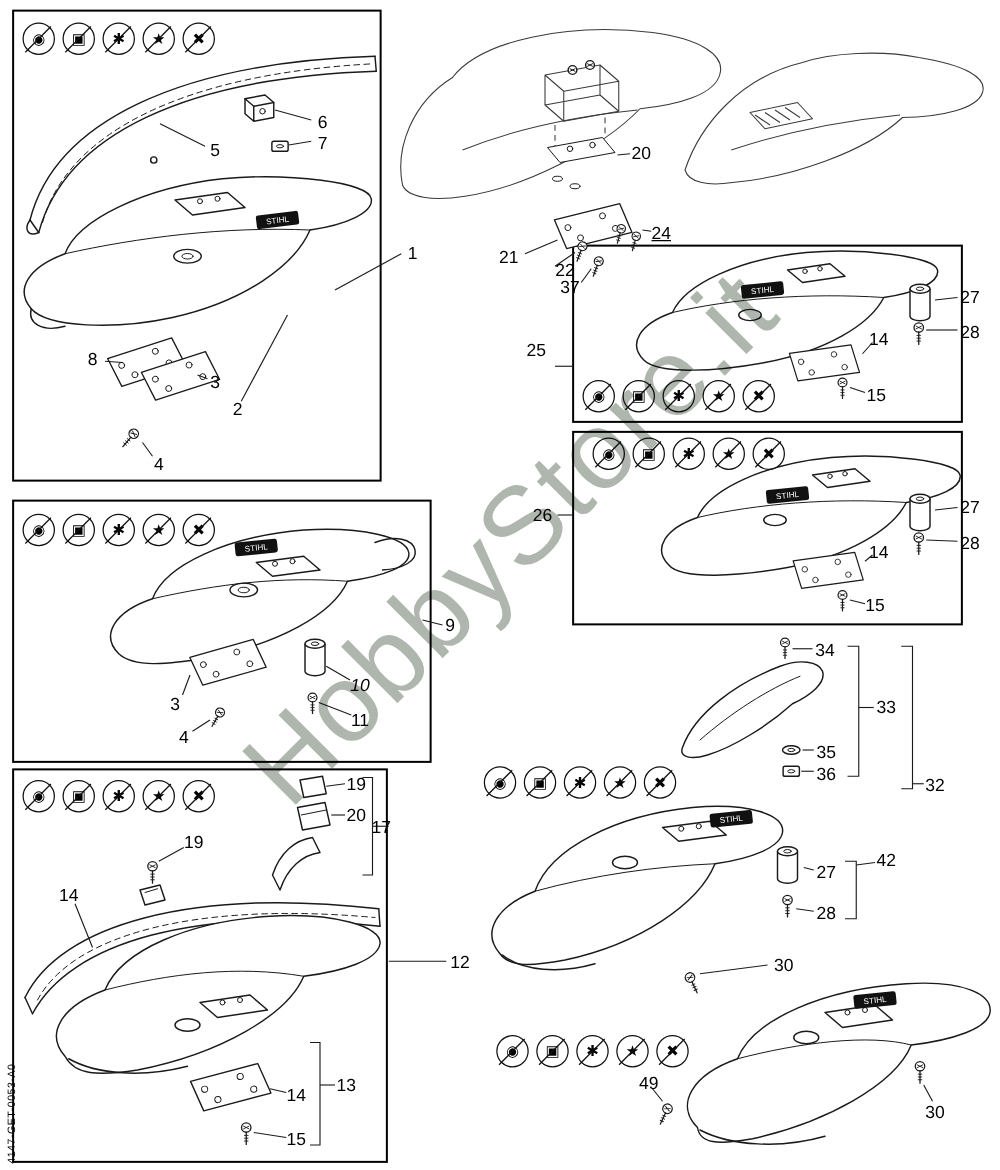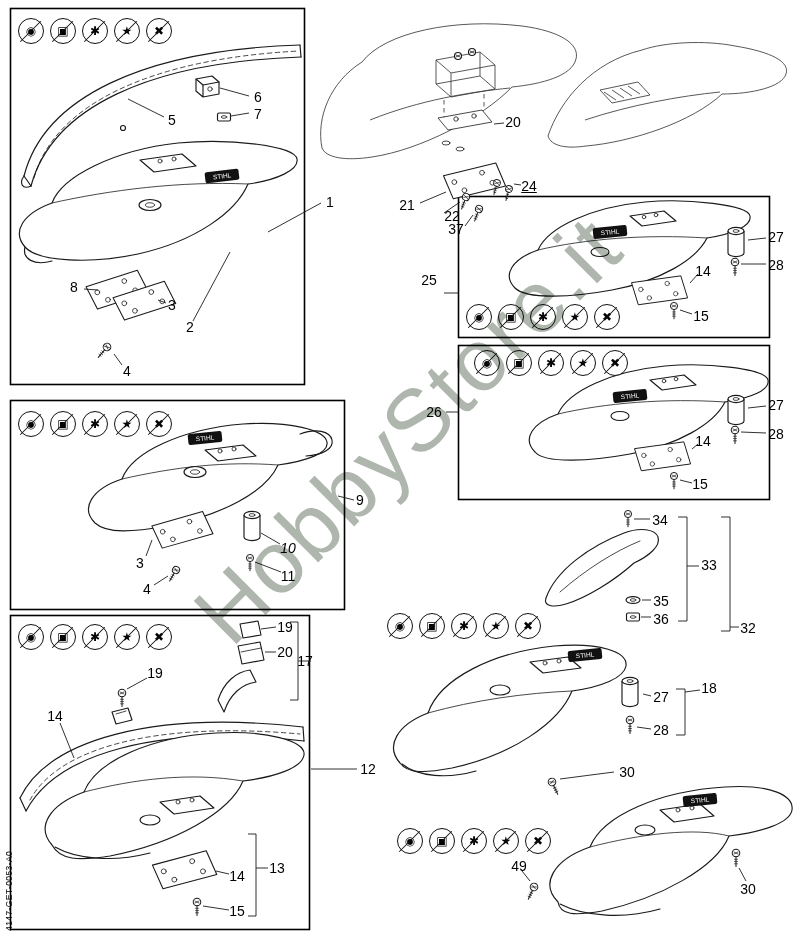--- a/index.html
+++ b/index.html
@@ -415,21 +415,21 @@
       <div class="plabel" style="left: 660px; top: 520px;">34</div>
 
       <div class="plabel" style="left: 709px; top: 565px;">33</div>
 
       <div class="plabel" style="left: 661px; top: 601px;">35</div>
 
       <div class="plabel" style="left: 661px; top: 619px;">36</div>
 
       <div class="plabel" style="left: 748px; top: 628px;">32</div>
 
-      <div class="plabel" style="left: 709px; top: 688px;">18</div>
+      <div class="plabel" style="left: 709px; top: 688px;">42</div>
 
       <div class="plabel" style="left: 661px; top: 697px;">27</div>
 
       <div class="plabel" style="left: 661px; top: 730px;">28</div>
 
       <div class="plabel" style="left: 627px; top: 772px;">30</div>
 
       <div class="plabel" style="left: 285px; top: 627px;">19</div>
 
       <div class="plabel" style="left: 285px; top: 652px;">20</div>

